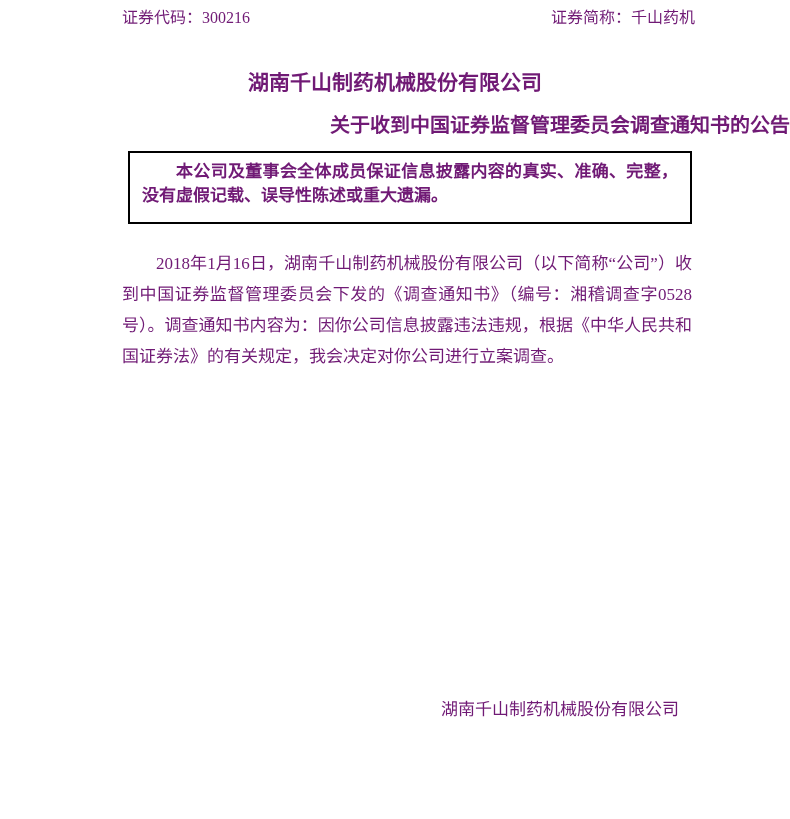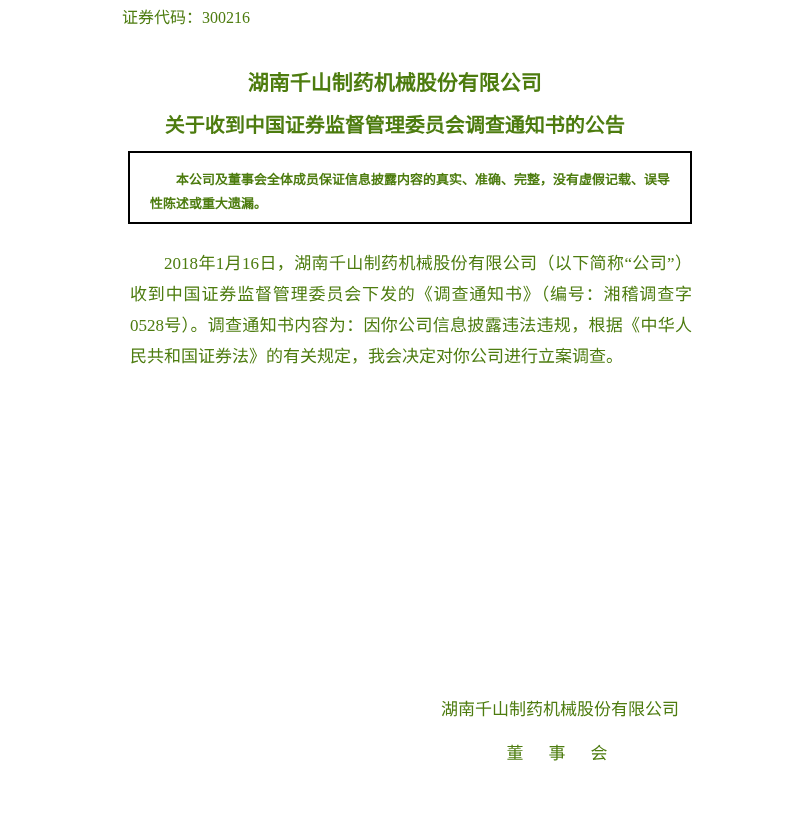--- a/index.html
+++ b/index.html
@@ -5,21 +5,21 @@
   html, body {
     margin: 0;
     padding: 0;
     background: #ffffff;
   }
   .page {
     position: relative;
     width: 790px;
     height: 819px;
     background: #ffffff;
-    color: #4d7c0f;
+    color: #701a75;
     font-family: "Liberation Serif", "DejaVu Serif", serif;
     overflow: hidden;
   }
   
   .doc-header {
     position: absolute;
     top: 8px;
     left: 122px;
     right: 95px;
     display: flex;
@@ -39,52 +39,53 @@
   }
   .title-company {
     top: 70px;
     font-size: 21px;
     line-height: 26px;
   }
   .title-announcement {
     top: 112px;
     font-size: 20px;
     line-height: 26px;
+    text-align: right;
   }
   
   .notice-box {
     position: absolute;
     left: 128px;
     top: 151px;
     width: 564px;
     height: 73px;
     box-sizing: border-box;
     border: 2px solid #000000;
     padding: 7px 12px 0 12px;
   }
   .notice-box p {
-    margin: 8px;
-    font-size: 13px;
+    margin: 0;
+    font-size: 17px;
     font-weight: bold;
     line-height: 24px;
     text-indent: 2em;
     text-align: justify;
   }
   
   .body-text {
     position: absolute;
     top: 248px;
     left: 122px;
     width: 570px;
     font-size: 17px;
     line-height: 31px;
     text-align: justify;
   }
   .body-text p {
-    margin: 0 0 13px 8px;
+    margin: 0 0 13px 0;
     text-indent: 2em;
   }
   
   .signature {
     position: absolute;
     top: 699px;
     right: 113px;
     width: 236px;
     text-align: center;
     font-size: 17px;
@@ -98,32 +99,32 @@
     letter-spacing: 4px;
   }
 </style>
 </head>
 <body>
 
 <div class="page">
 
   <div class="doc-header">
     <span>证券代码：300216</span>
+    <span>证券简称：千山药机</span>
   </div>
 
   <h1 class="title title-company">湖南千山制药机械股份有限公司</h1>
 
   <h2 class="title title-announcement">关于收到中国证券监督管理委员会调查通知书的公告</h2>
 
   <div class="notice-box">
     <p>本公司及董事会全体成员保证信息披露内容的真实、准确、完整，没有虚假记载、误导性陈述或重大遗漏。</p>
   </div>
 
   <div class="body-text">
     <p>2018年1月16日，湖南千山制药机械股份有限公司（以下简称“公司”）收到中国证券监督管理委员会下发的《调查通知书》（编号：湘稽调查字0528号）。调查通知书内容为：因你公司信息披露违法违规，根据《中华人民共和国证券法》的有关规定，我会决定对你公司进行立案调查。</p>
   </div>
 
   <div class="signature">
     <div class="sig-line">湖南千山制药机械股份有限公司</div>
-    <div class="sig-line sig-board">董　事　会</div>
   </div>
 
 </div>
 
 </body></html>

